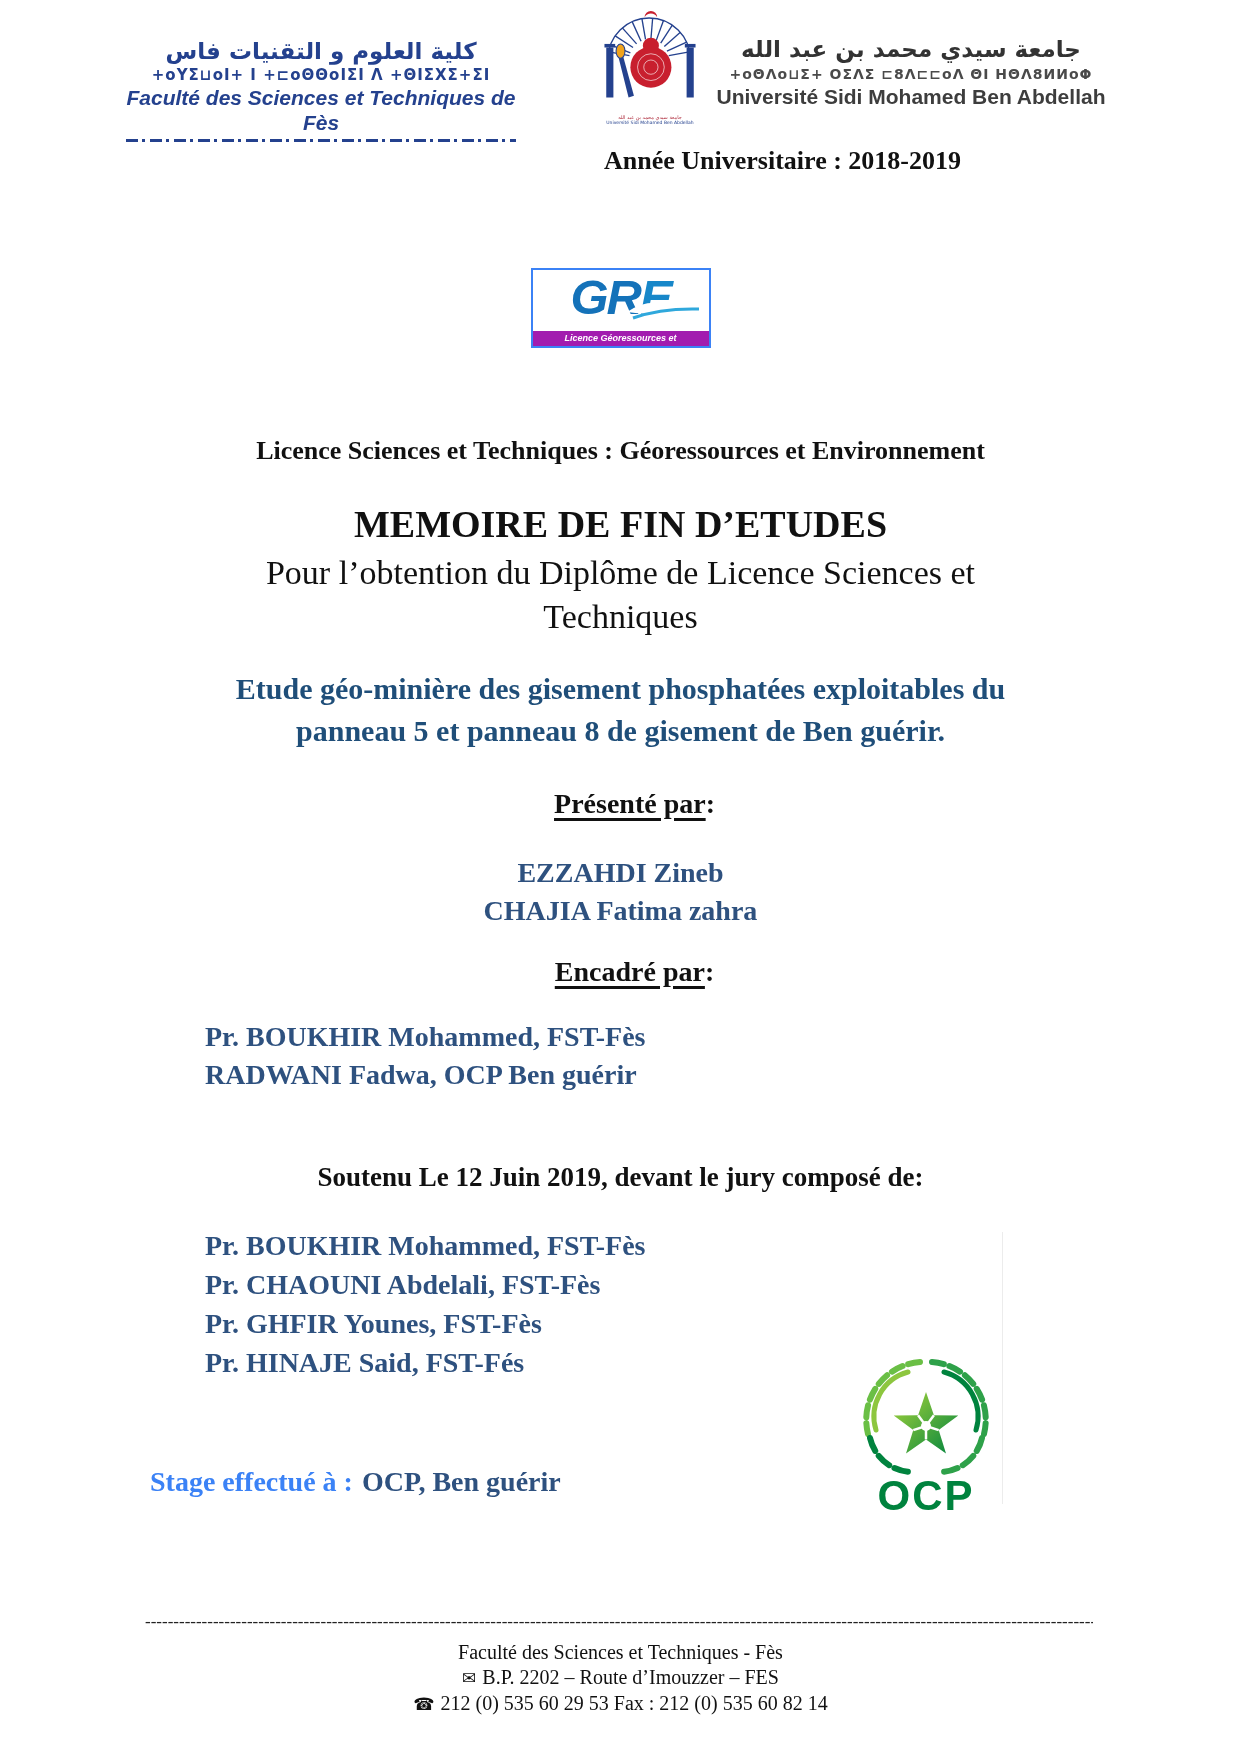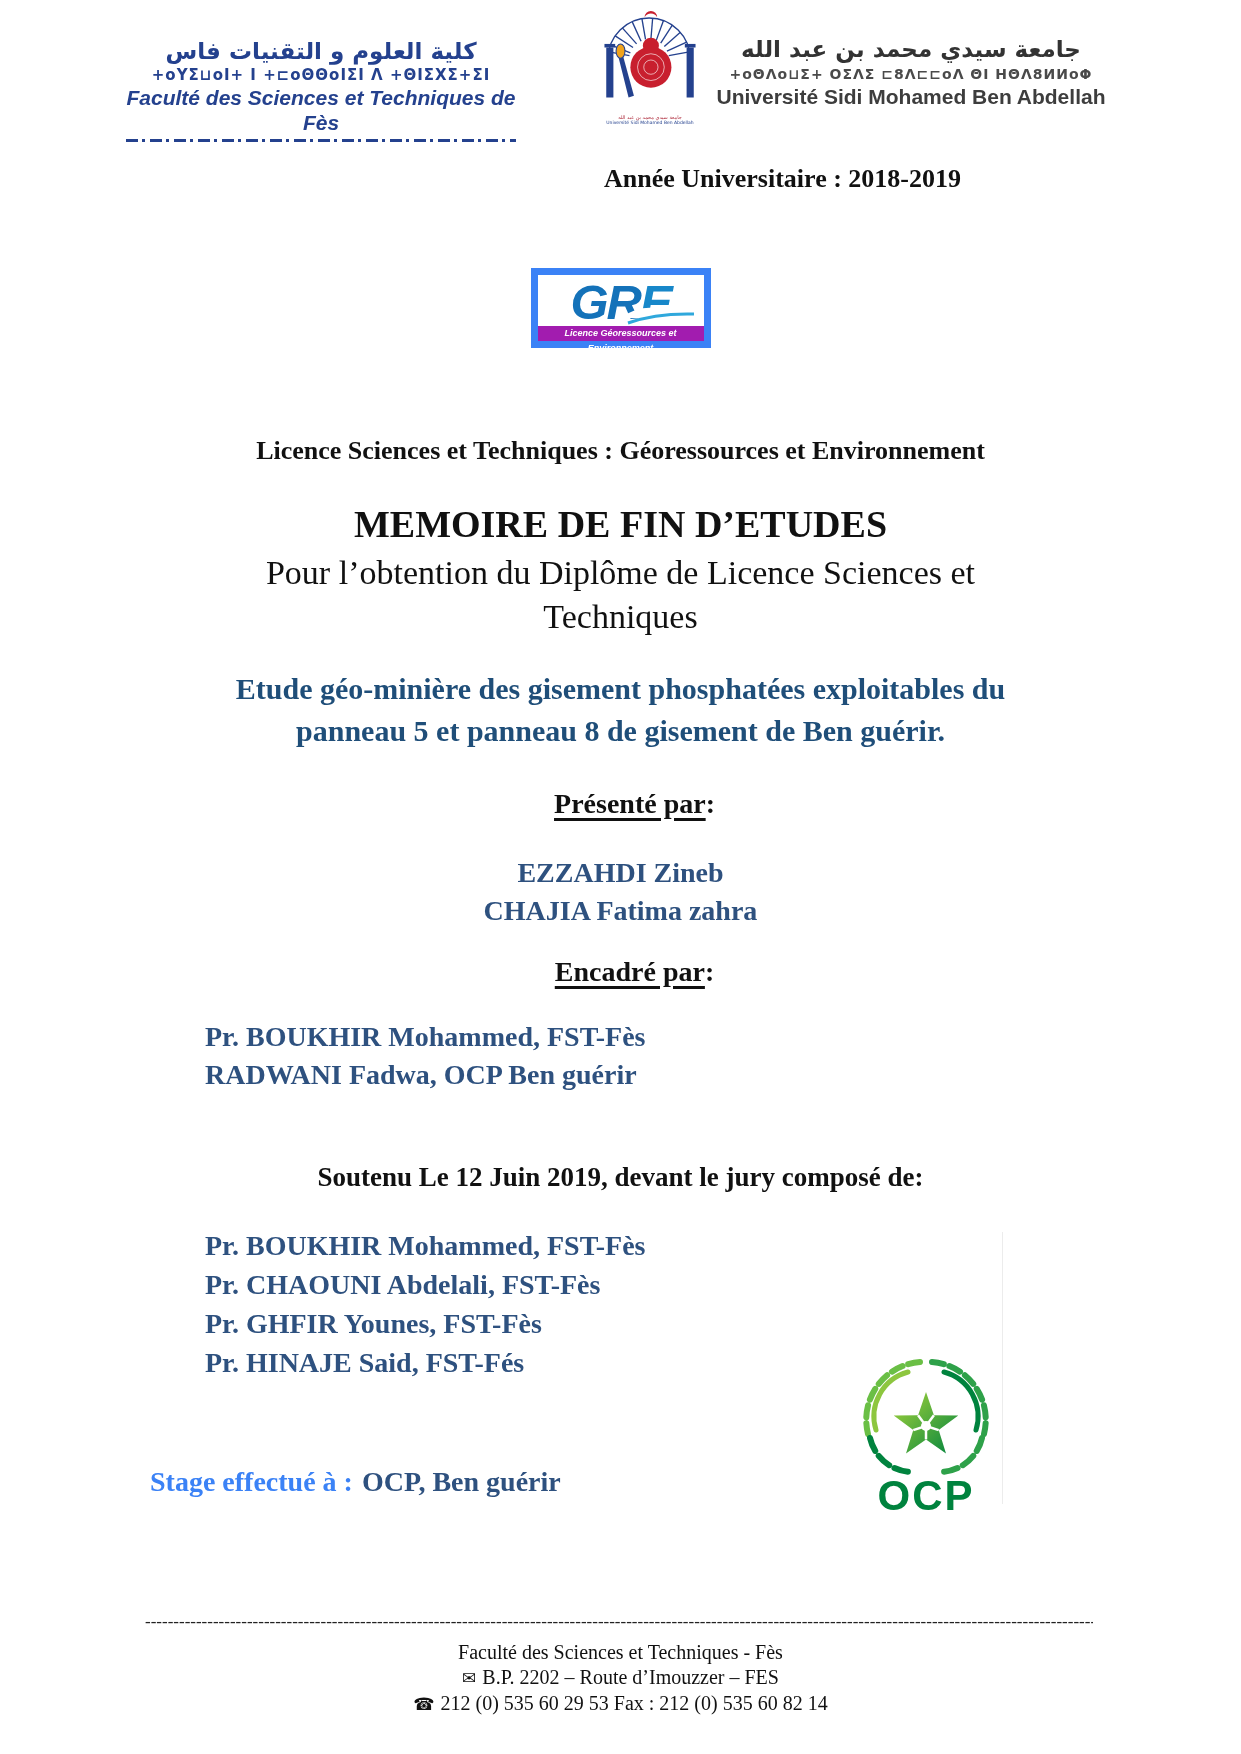--- a/index.html
+++ b/index.html
@@ -21,25 +21,25 @@
 
   .emblem { left:598px; top:10px; width:104px; text-align:center; }
   .emblem .cap1 { font-family:"DejaVu Sans",sans-serif; font-size:5px; color:#b03040; line-height:6px; }
   .emblem .cap2 { font-family:"DejaVu Sans",sans-serif; font-size:4.5px; color:#24418e; line-height:6px; }
 
   .hdr-right { left:704px; top:34px; width:414px; text-align:center; }
   .hdr-right .ar { font-family:"DejaVu Sans",sans-serif; font-size:23px; font-weight:bold; color:#333; line-height:31px; }
   .hdr-right .tif { font-family:"DejaVu Sans",sans-serif; font-size:14px; font-weight:bold; color:#4a4a4a; letter-spacing:1px; line-height:19px; }
   .hdr-right .fr { font-family:"Liberation Sans","DejaVu Sans",sans-serif; font-size:21px; font-weight:bold; color:#3d3d3d; line-height:26px; }
 
-  .annee { top:146px; left:0; width:100%; text-align:right; padding-right:280px; font-size:26px; font-weight:bold;margin-top:18px; }
+  .annee { top:146px; left:0; width:100%; text-align:right; padding-right:280px; font-size:26px; font-weight:bold; }
 
   
   .gre { top:268px; left:50%; transform:translateX(-50%); width:180px; height:80px;
-    border:7px solid #3b82f6; background:#fff; }
+    border:2px solid #3b82f6; background:#fff; }
   .gre-letters { position:relative; text-align:center; height:55px;
     font-family:"Liberation Sans","DejaVu Sans",sans-serif; font-weight:bold; font-style:italic;
     font-size:49px; line-height:54px; letter-spacing:-2px; color:#1472b9; }
   .gre-e { color:#1787c9; }
   .gre-wave { position:absolute; right:8px; top:26px; width:74px; height:26px; }
   .gre-strip { position:absolute; bottom:0; left:0; right:0; height:15px; background:#a21caf;
     color:#fff; font-family:"Liberation Sans",sans-serif; font-weight:bold; font-style:italic;
     font-size:9px; line-height:15px; text-align:center; }
 
   

